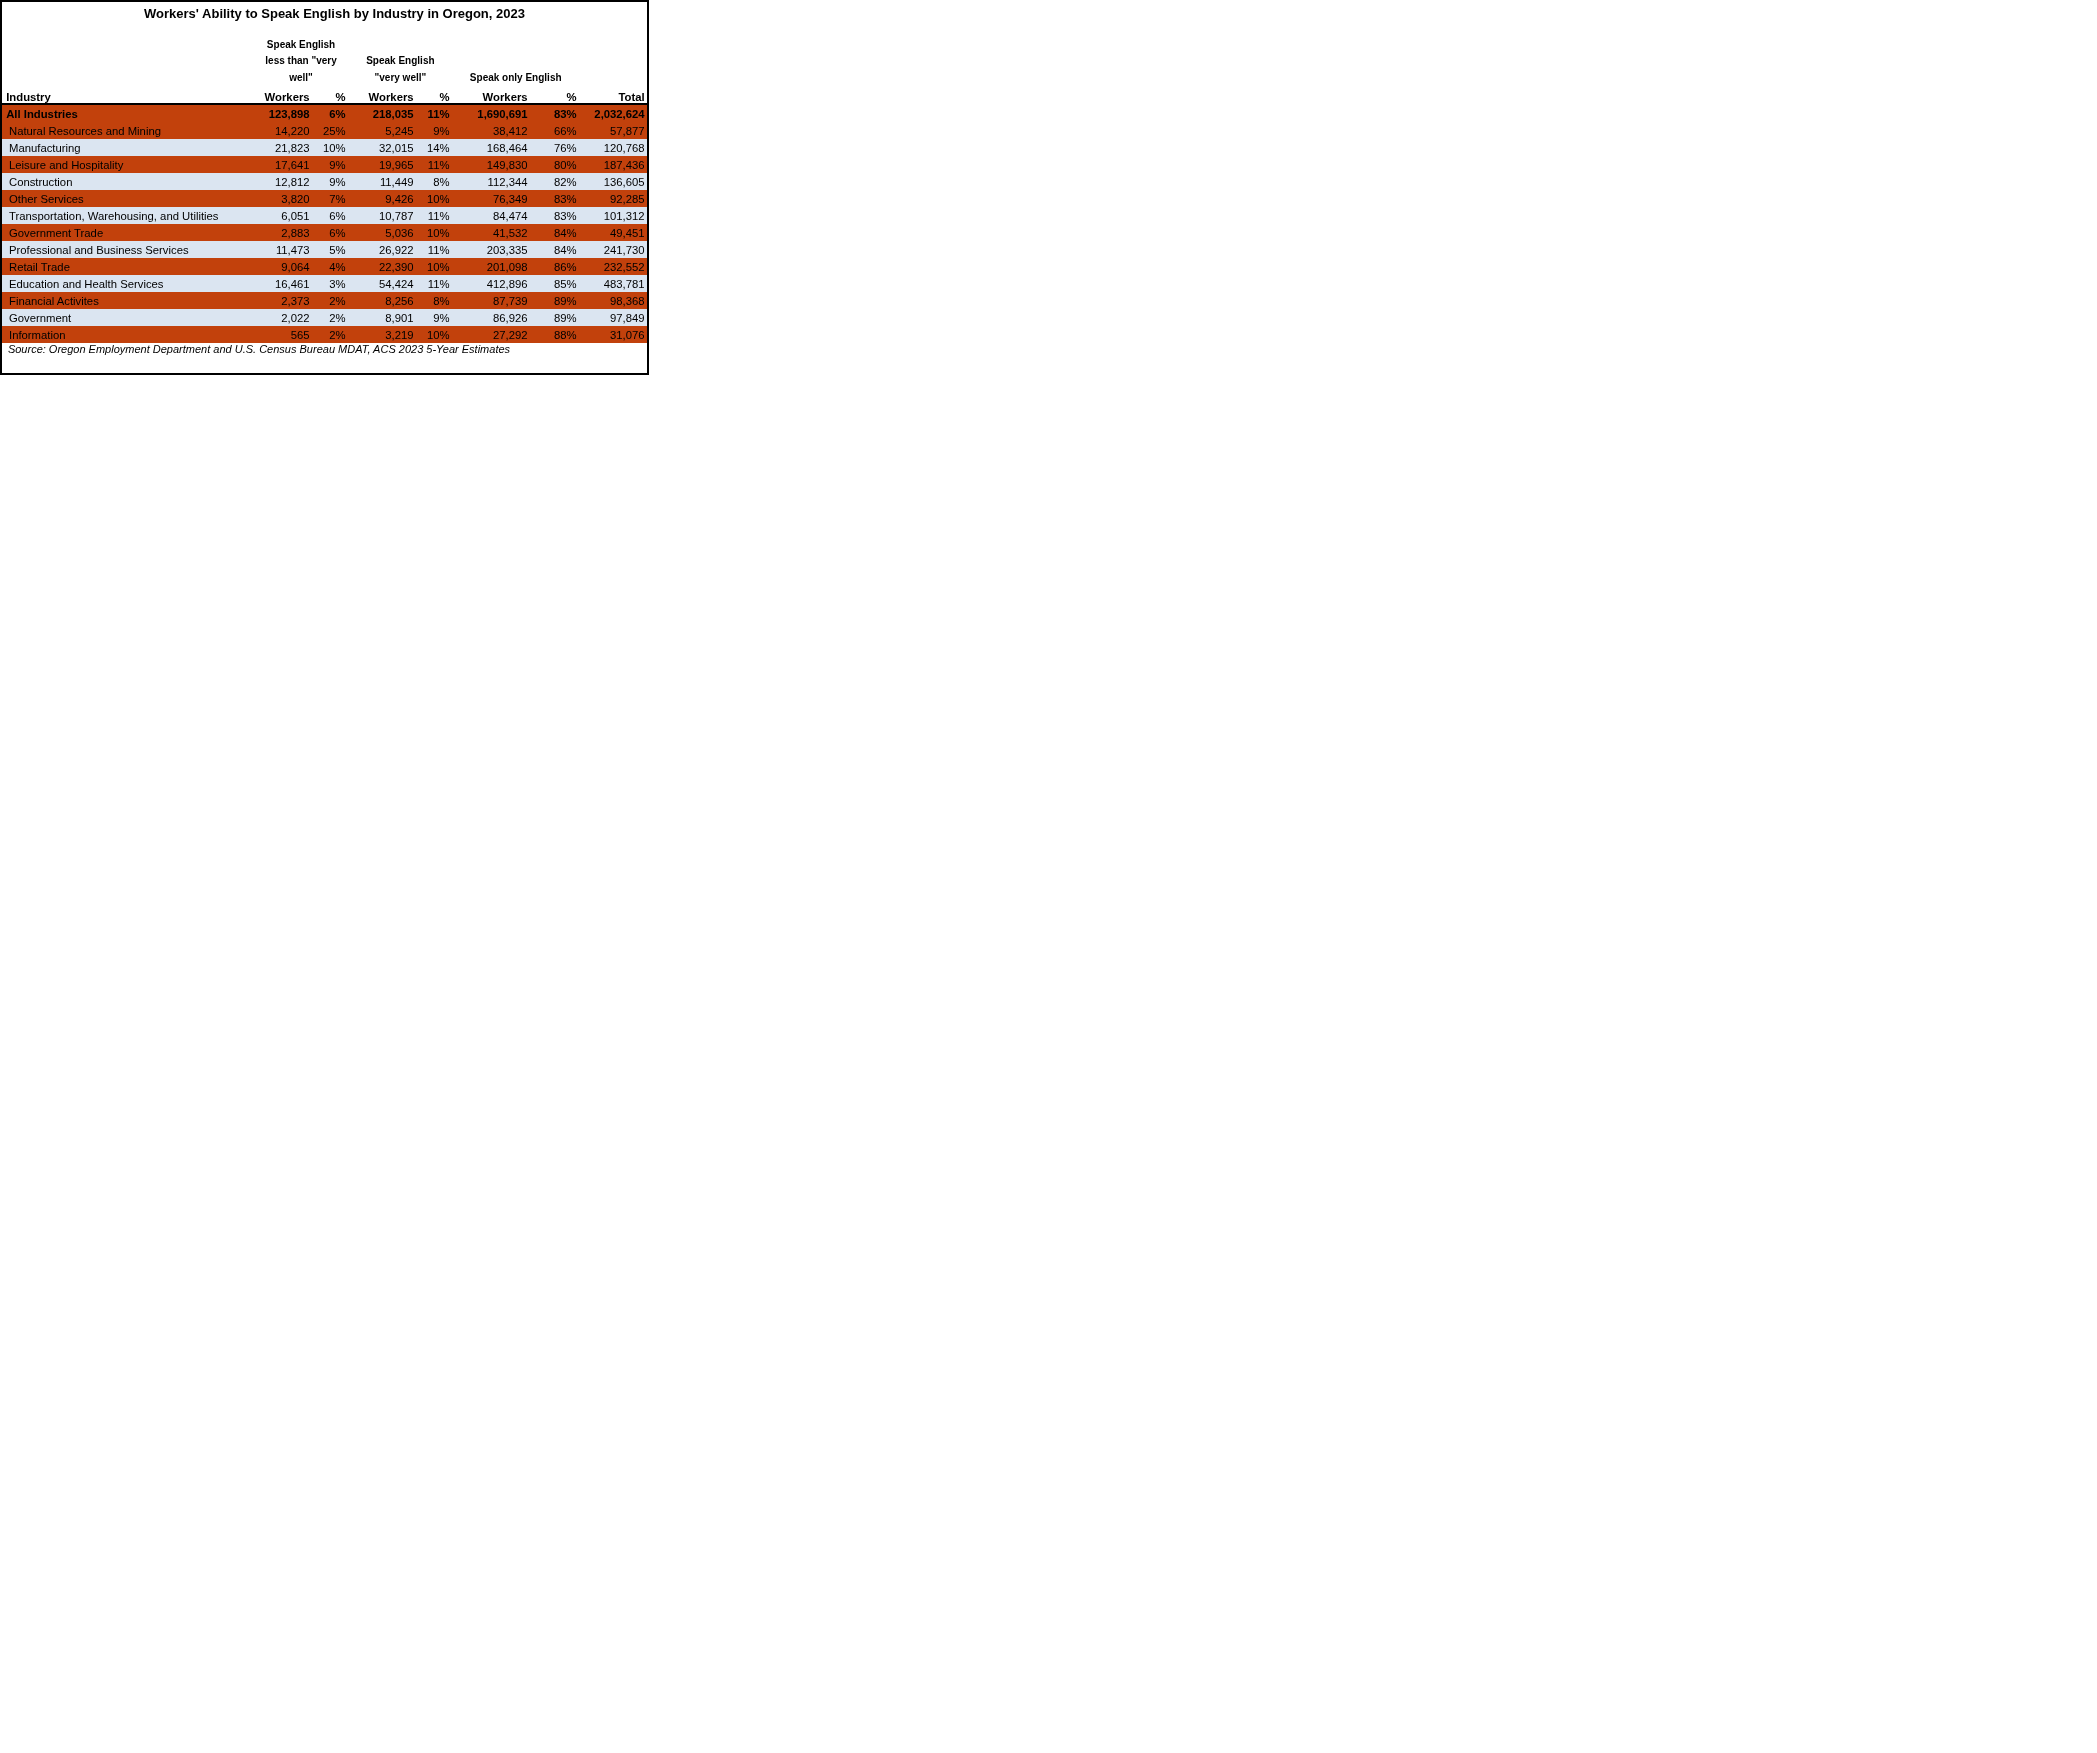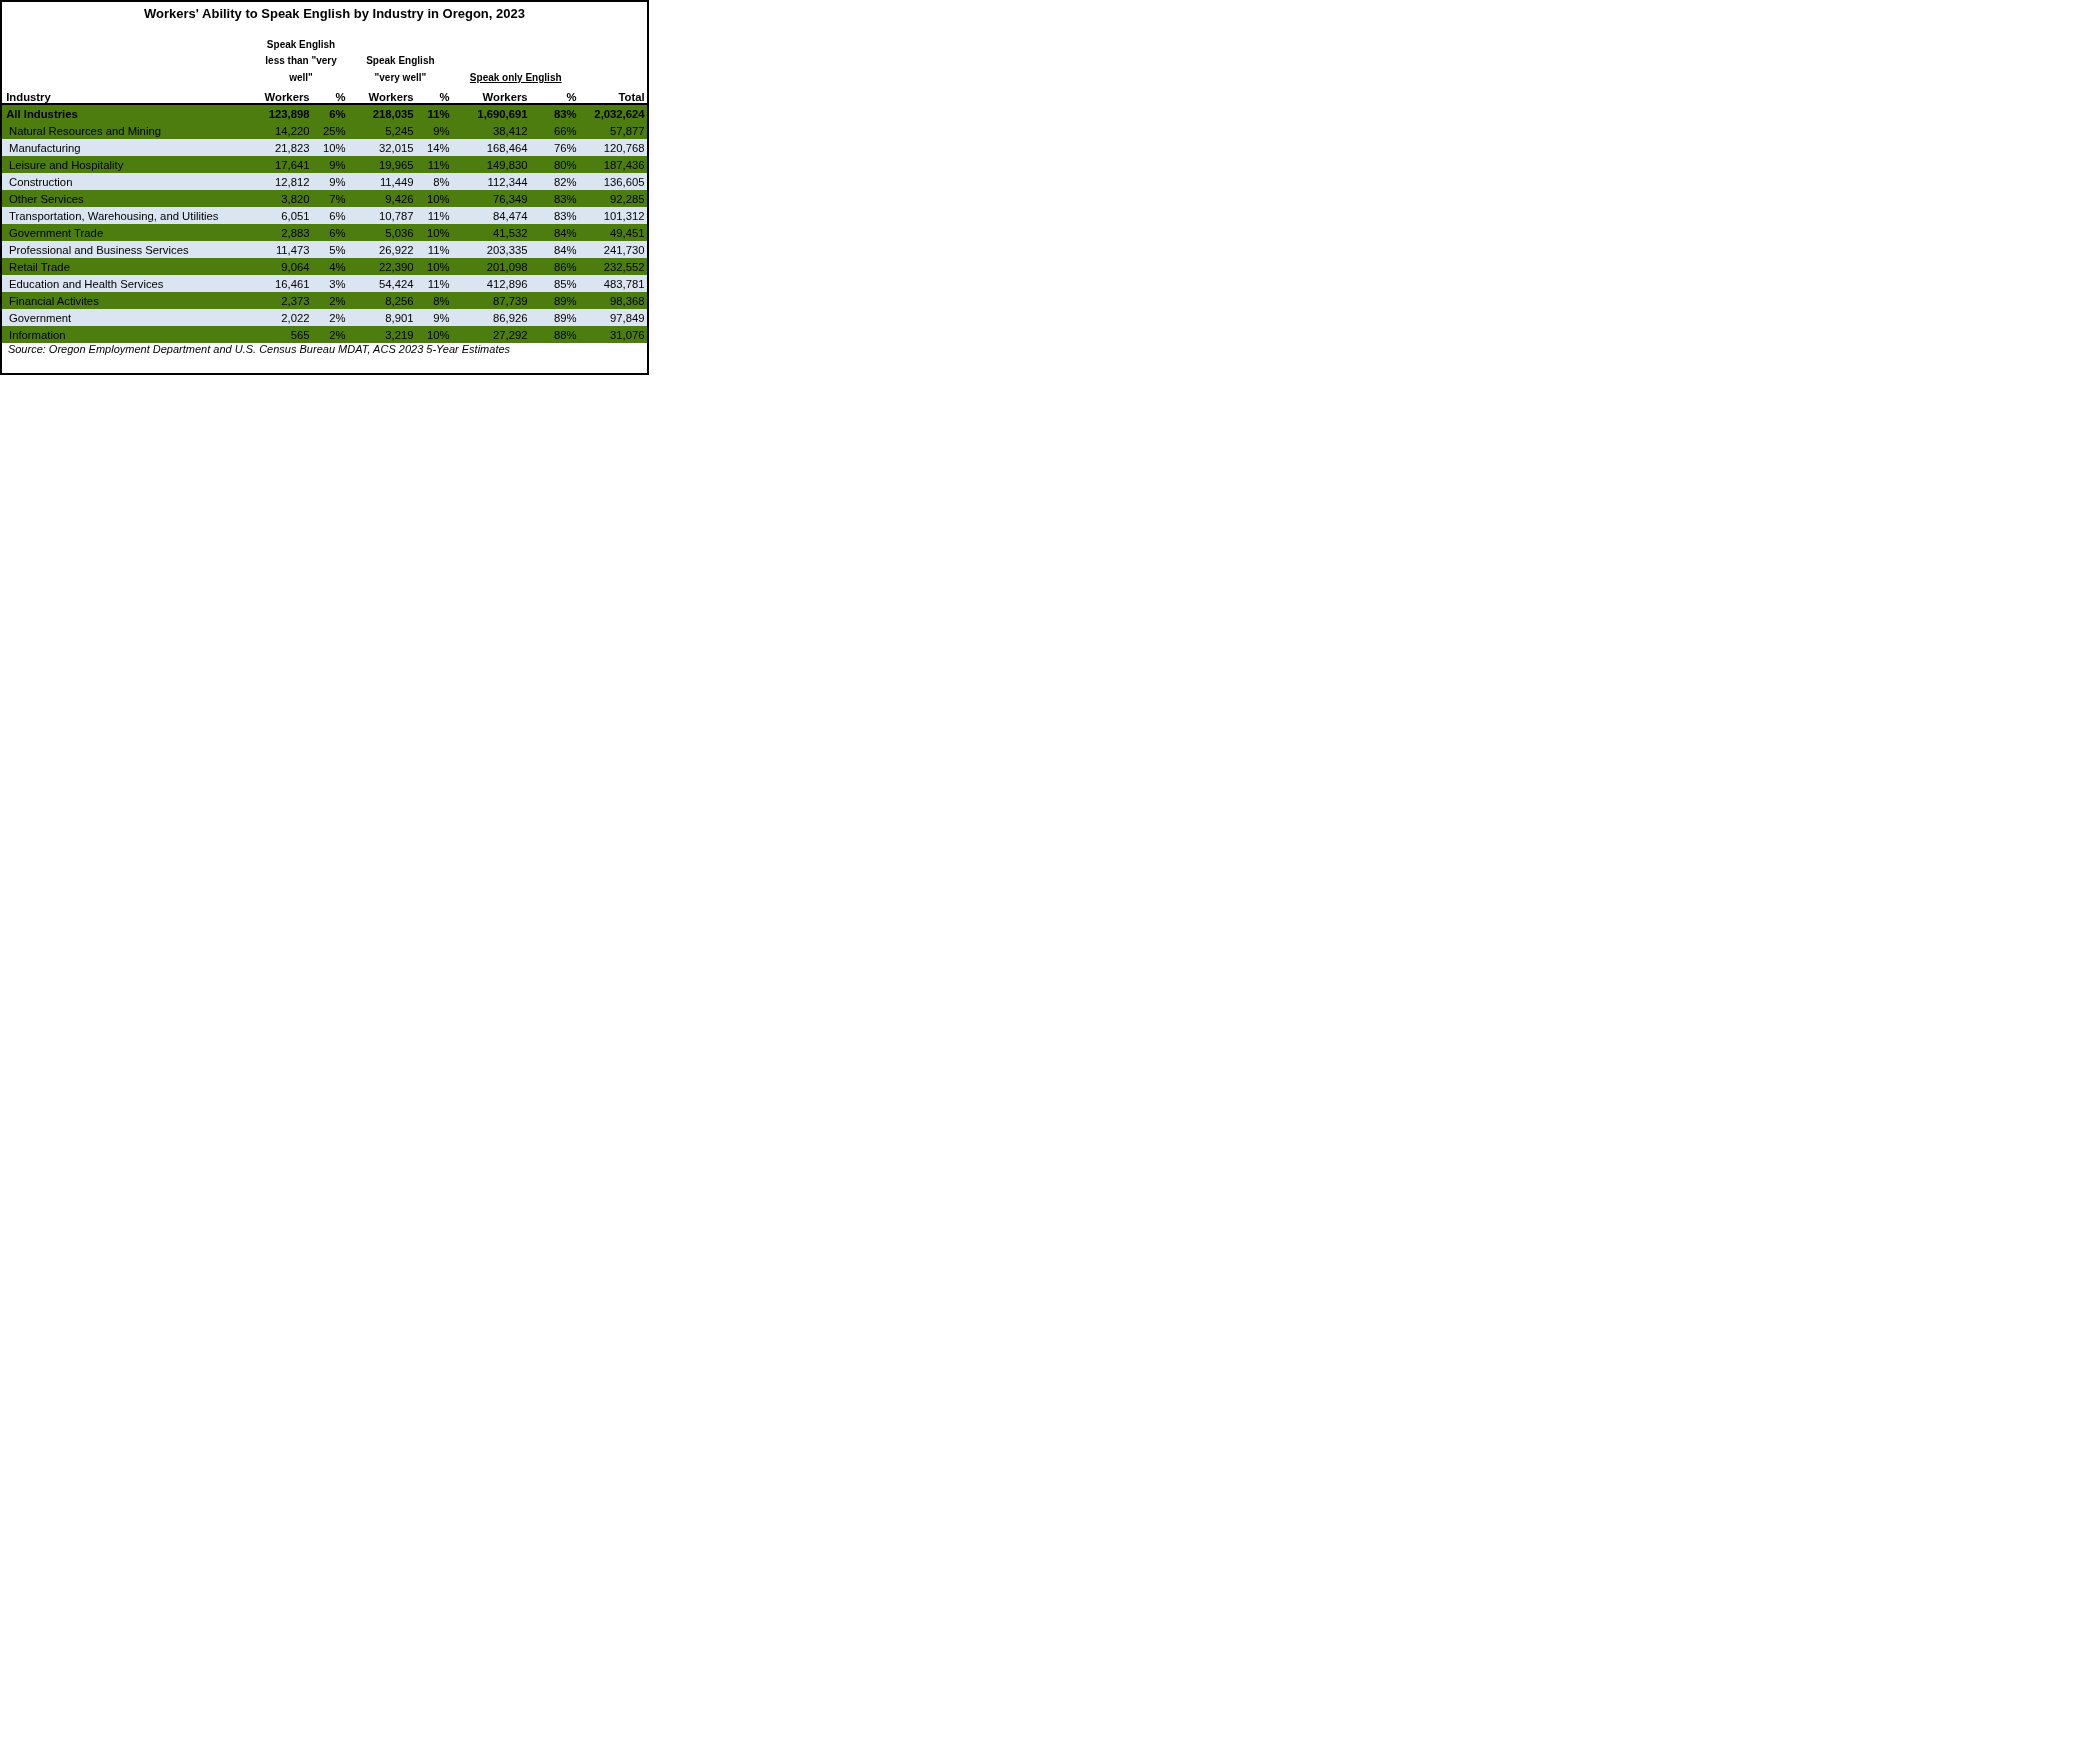--- a/index.html
+++ b/index.html
@@ -33,21 +33,21 @@
     margin-top: 15px;
     display: flex;
     align-items: flex-end;
     font-weight: bold;
     font-size: 10px;
     line-height: 16.4px;
   }
   .ghead .gspacer0 { width: 252px; }
   .ghead .g1 { width: 95px; text-align: center; }
   .ghead .g2 { width: 104px; text-align: center; }
-  .ghead .g3 { width: 127px; text-align: center; text-decoration: underline; }
+  .ghead .g3 { width: 127px; text-align: center; }
   .ghead .gspacer1 { width: 68px; }
 
   
   .subhead {
     display: flex;
     align-items: flex-end;
     height: 19px;
     font-weight: bold;
     font-size: 11.3px;
     border-bottom: 2.5px solid #000000;
@@ -66,21 +66,21 @@
   .c6 { width: 49px; }
   .c7 { width: 68px; }
   .num { text-align: right; padding-right: 3.4px; }
 
   
   .row {
     display: flex;
     align-items: center;
     height: 17px;
     font-size: 11.3px;
-    background: #4d7c0f;
+    background: #c2410c;
   }
   .row.alt { background: var(--alt-row, #dbe5f1); }
   .row.bold { font-weight: bold; }
 
   
   .source {
     font-style: italic;
     font-size: 11px;
     padding-left: 5.9px;
     white-space: nowrap;

